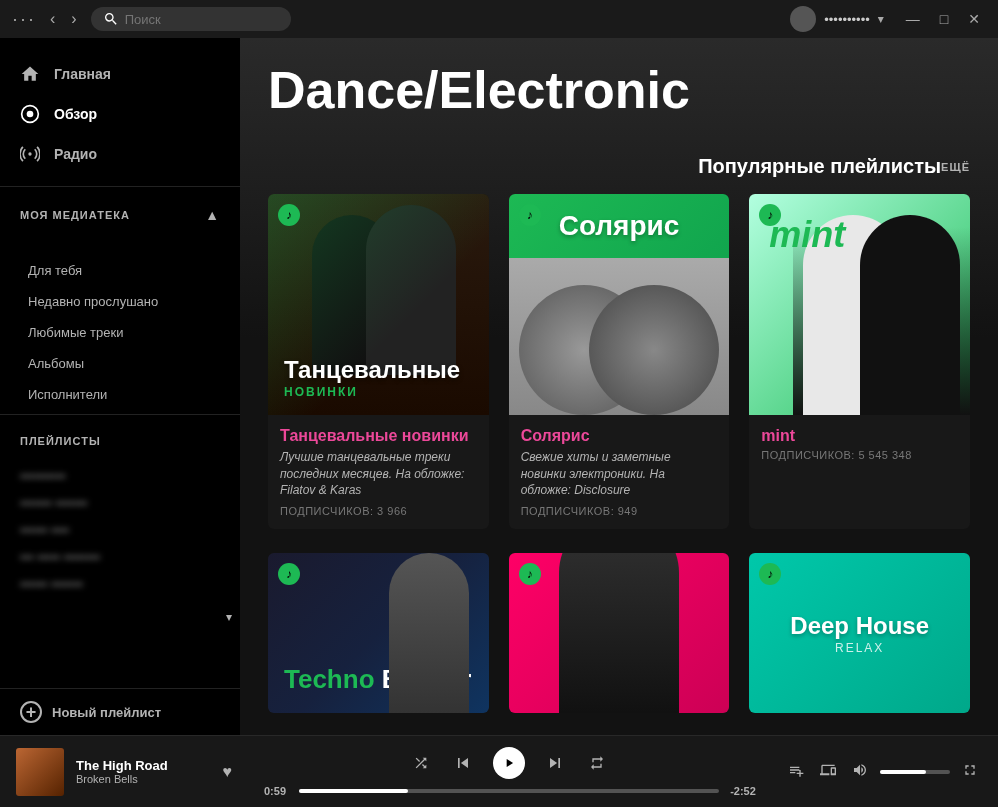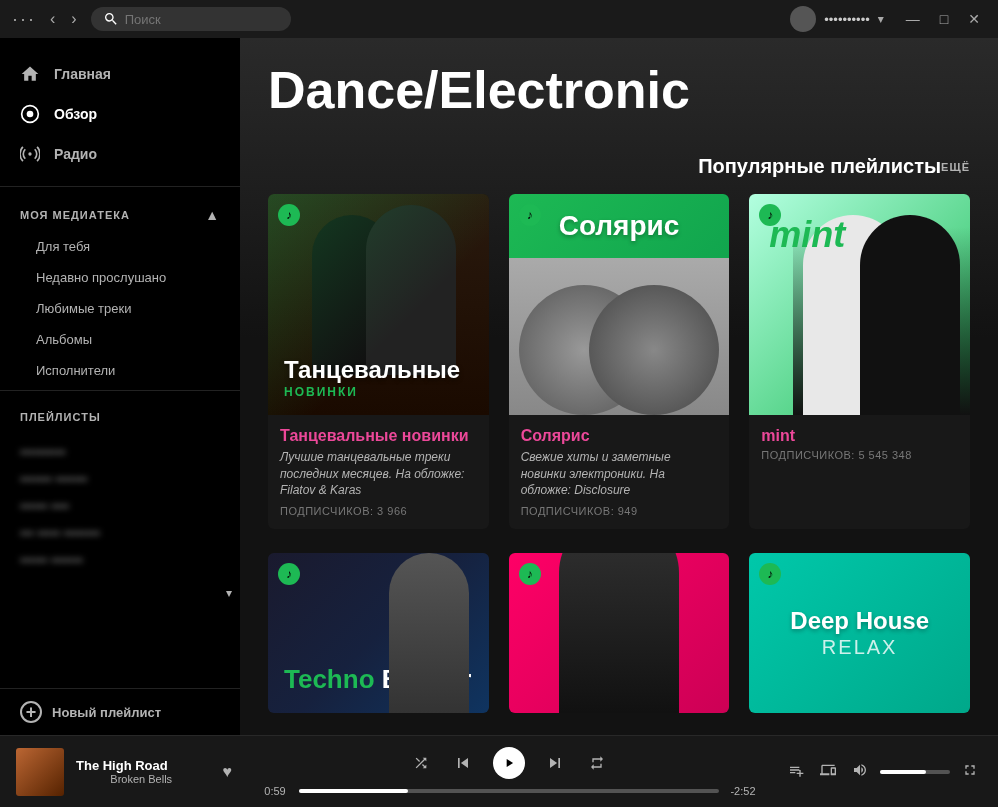--- a/index.html
+++ b/index.html
@@ -125,21 +125,22 @@
       color: #b3b3b3;
       letter-spacing: 1px;
       text-transform: uppercase;
       display: flex;
       align-items: center;
       justify-content: space-between;
     }
     .collapse-btn { cursor: pointer; color: #b3b3b3; font-size: 14px; }
 
     .library-items {
-      padding: 0 24px;
+      padding: 0 16px;
+      margin-top: 24px;
     }
     .library-item {
       padding: 8px 12px;
       font-size: 13px;
       color: #b3b3b3;
       cursor: pointer;
       border-radius: 4px;
     }
 
     .playlists-section {
@@ -472,21 +473,21 @@
     }
     .deephouse-text {
       font-size: 24px;
       font-weight: 900;
       color: #fff;
       text-align: center;
       line-height: 1.2;
       text-shadow: 0 2px 4px rgba(0,0,0,0.3);
     }
     .deephouse-sub {
-      font-size: 20px;
+      font-size: 12px;
       color: rgba(255,255,255,0.8);
       text-transform: uppercase;
       letter-spacing: 2px;
       text-align: center;
     }
 
     .img-person {
       width: 100%;
       height: 100%;
       background: linear-gradient(135deg, #ff0066 0%, #cc0055 100%);
@@ -546,21 +547,20 @@
       white-space: nowrap;
       overflow: hidden;
       text-overflow: ellipsis;
     }
     .track-artist {
       font-size: 11px;
       color: #b3b3b3;
       white-space: nowrap;
       overflow: hidden;
       text-overflow: ellipsis;
-      text-align: center;
     }
     .like-btn {
       background: none;
       border: none;
       color: #b3b3b3;
       cursor: pointer;
       font-size: 16px;
       padding: 4px;
     }
 
@@ -595,20 +595,21 @@
       color: #000;
       font-size: 14px;
     }
 
     .progress-bar-container {
       width: 100%;
       max-width: 500px;
       display: flex;
       align-items: center;
       gap: 8px;
+      font-weight: bold;
     }
     .time-label {
       font-size: 11px;
       color: #b3b3b3;
       min-width: 32px;
       text-align: center;
     }
     .progress-track {
       flex: 1;
       height: 4px;

